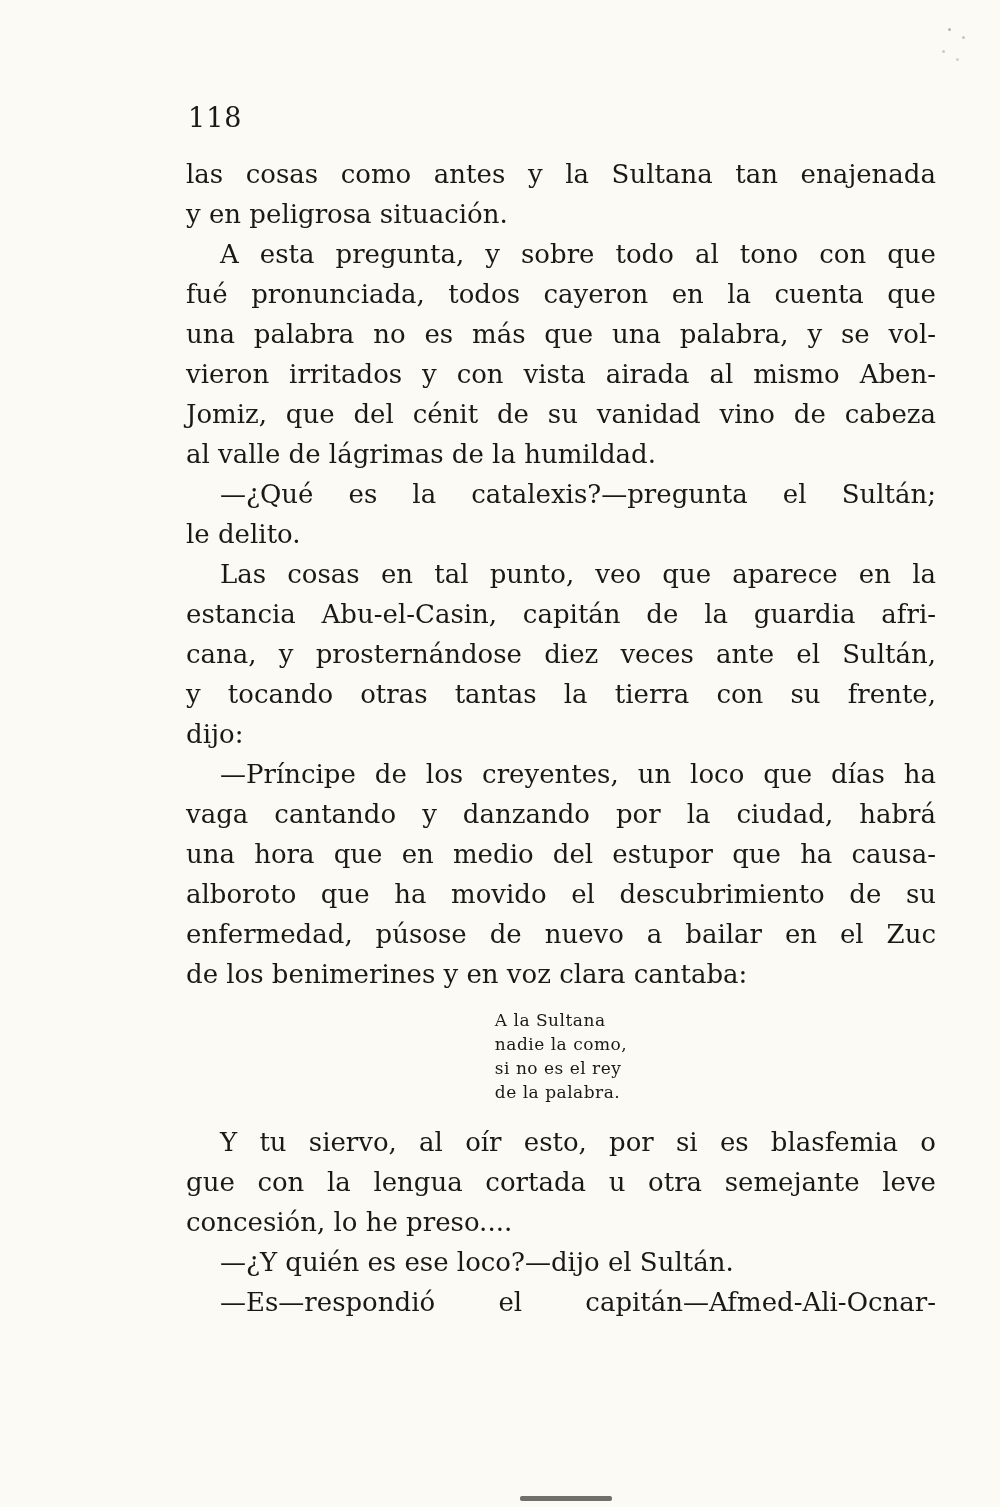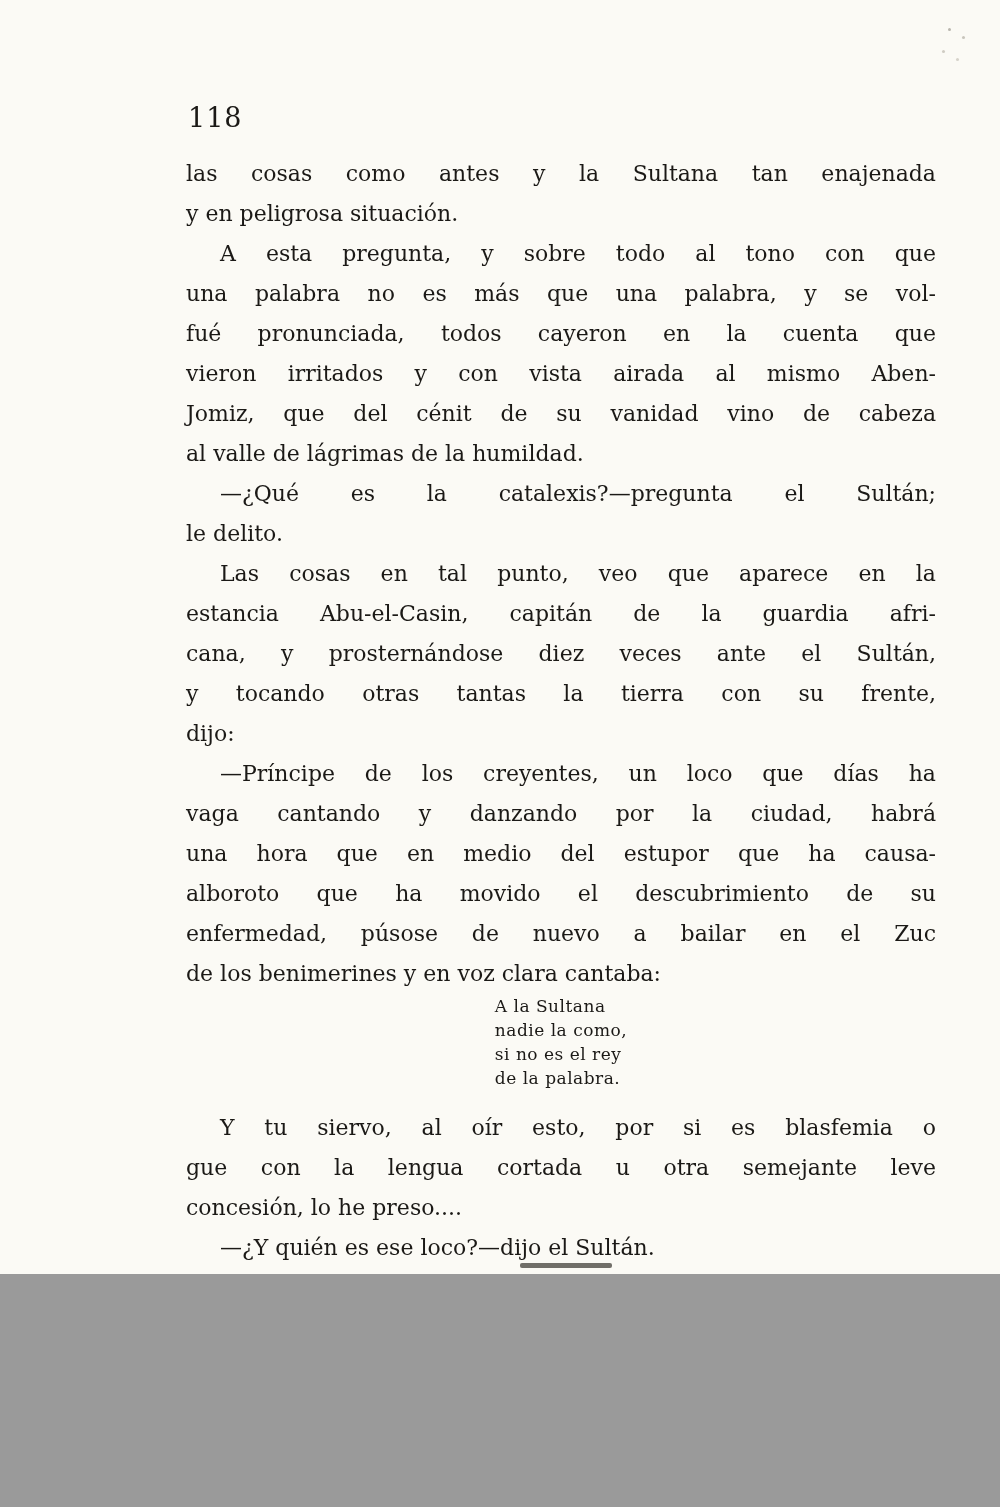--- a/index.html
+++ b/index.html
@@ -4,54 +4,54 @@
 <style>
   * { box-sizing: border-box; }
   html, body { margin: 0; padding: 0; }
   body {
     background: #9a9a9a;
     font-family: "DejaVu Serif", "Liberation Serif", serif;
   }
   .page {
     position: relative;
     width: 1000px;
-    height: 1274px;
+    height: 1507px;
     margin: 0 auto;
     background: #fbfaf5;
     overflow: hidden;
     color: #1b1916;
   }
   .page-number {
     position: absolute;
     top: 102px;
     left: 188px;
     font-size: 27px;
     letter-spacing: 1px;
   }
   .text-body {
     position: absolute;
     top: 154px;
     left: 186px;
     width: 750px;
   }
   .paragraph { margin: 0; }
   .line {
-    font-size: 22px;
+    font-size: 26px;
     line-height: 40px;
     white-space: nowrap;
   }
   .line.jl {
     white-space: normal;
     text-align: justify;
     text-align-last: justify;
   }
   .line.indent { text-indent: 34px; }
   .verse {
     text-align: center;
-    margin: 0 0 18px;
+    margin: 14px 0 18px;
   }
   .verse-inner {
     display: inline-block;
     text-align: left;
   }
   .verse .line {
     font-size: 17px;
     line-height: 24px;
     letter-spacing: 0.5px;
     white-space: nowrap;
@@ -83,22 +83,22 @@
 <div class="page">
   <div class="page-number">118</div>
 
   <div class="text-body" id="text-body">
       <div class="paragraph">
         <div class="line jl">las cosas como antes y la Sultana tan enajenada</div>
         <div class="line">y en peligrosa situación.</div>
       </div>
       <div class="paragraph">
         <div class="line jl indent">A esta pregunta, y sobre todo al tono con que</div>
+        <div class="line jl">fué pronunciada, todos cayeron en la cuenta que</div>
         <div class="line jl">una palabra no es más que una palabra, y se vol-</div>
-        <div class="line jl">fué pronunciada, todos cayeron en la cuenta que</div>
         <div class="line jl">vieron irritados y con vista airada al mismo Aben-</div>
         <div class="line jl">Jomiz, que del cénit de su vanidad vino de cabeza</div>
         <div class="line">al valle de lágrimas de la humildad.</div>
       </div>
       <div class="paragraph">
         <div class="line jl indent">—¿Qué es la catalexis?—pregunta el Sultán;</div>
         <div class="line">le delito.</div>
       </div>
       <div class="paragraph">
         <div class="line jl indent">Las cosas en tal punto, veo que aparece en la</div>

